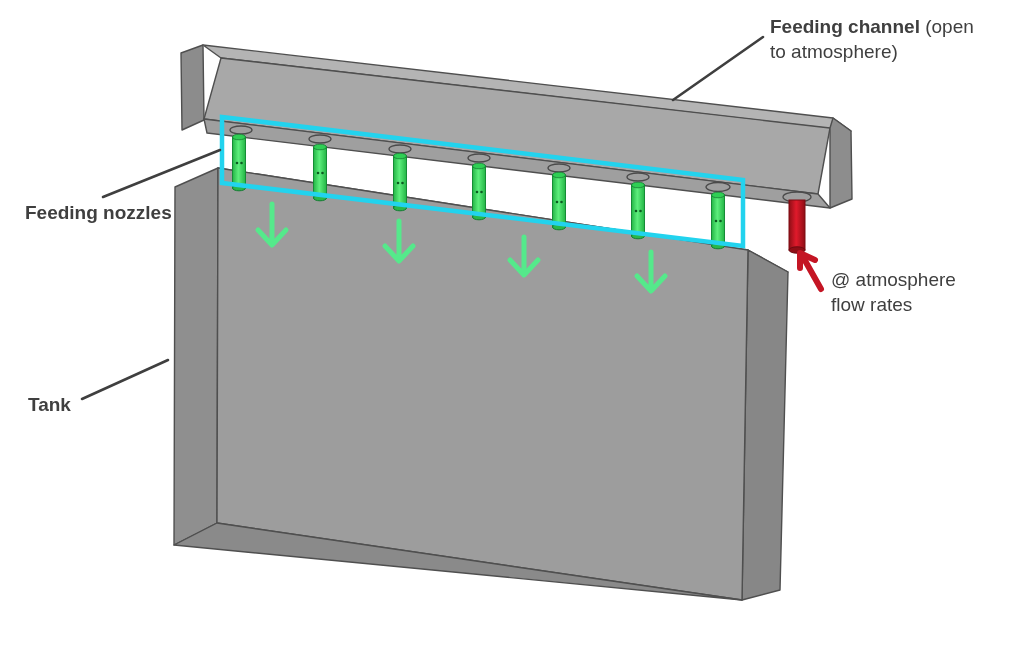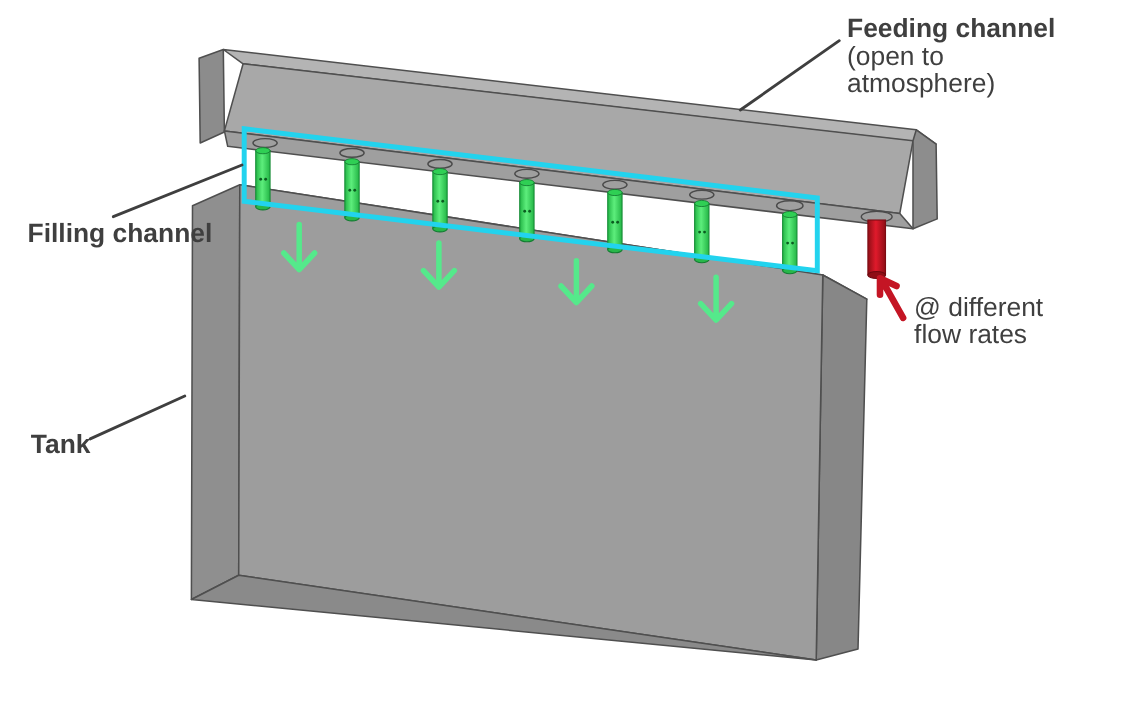--- a/index.html
+++ b/index.html
@@ -11,21 +11,21 @@
     --label-text:#3f3f3f;
     --leader-line:#3f3f3f;
     --edge-stroke:#4f4f4f;
   }
   html,body{margin:0;padding:0;background:#ffffff;}
   .stage{
     position:relative;width:1024px;height:656px;overflow:hidden;background:#ffffff;
     font-family:"Liberation Sans","DejaVu Sans",sans-serif;color:var(--label-text);
   }
   .stage svg{position:absolute;left:0;top:0;}
-  .lbl{position:absolute;font-size:24px;line-height:25px;color:var(--label-text);}
+  .lbl{position:absolute;font-size:19px;line-height:25px;color:var(--label-text);}
   .lbl b{font-weight:700;}
   .face{stroke:var(--edge-stroke);stroke-width:1.4;stroke-linejoin:round;}
   .hole{fill:#9f9f9f;stroke:#4a4a4a;stroke-width:1.3;}
   .noz-body{fill:url(#gGreen);stroke:#168c36;stroke-width:1;}
   .noz-cap{fill:#28b74a;stroke:#147c32;stroke-width:1;}
   .noz-top{fill:#2fcf54;stroke:#147c32;stroke-width:0.8;}
   .noz-dot{fill:#0b5c20;}
   .pipe-body{fill:url(#gRed);stroke:#7c0c13;stroke-width:1;}
   .pipe-cap{fill:#8f0e16;stroke:#6d0a10;stroke-width:1;}
   .cyan-frame{fill:none;stroke:var(--highlight-cyan);stroke-width:4.5;stroke-linejoin:miter;}
@@ -152,24 +152,24 @@
       <line class="leader" x1="103" y1="197" x2="220" y2="150"></line>
       <line class="leader" x1="82" y1="399" x2="168" y2="360"></line>
     </g>
   </svg>
 
   <div class="lbl" style="left:770px;top:14px;width:222px;">
     <b>Feeding channel</b><span> (open to atmosphere)</span>
   </div>
 
   <div class="lbl" style="left:25px;top:200px;">
-    <b>Filling channel</b>
+    <b>Feeding nozzles</b>
   </div>
 
   <div class="lbl" style="left:28px;top:392px;text-align:right;">
     <b>Tank</b>
   </div>
 
   <div class="lbl" style="left:831px;top:267px;width:155px;">
-    <span>@ different flow rates</span>
+    <span>@ atmosphere flow rates</span>
   </div>
 
 </div>
 
 </body></html>

